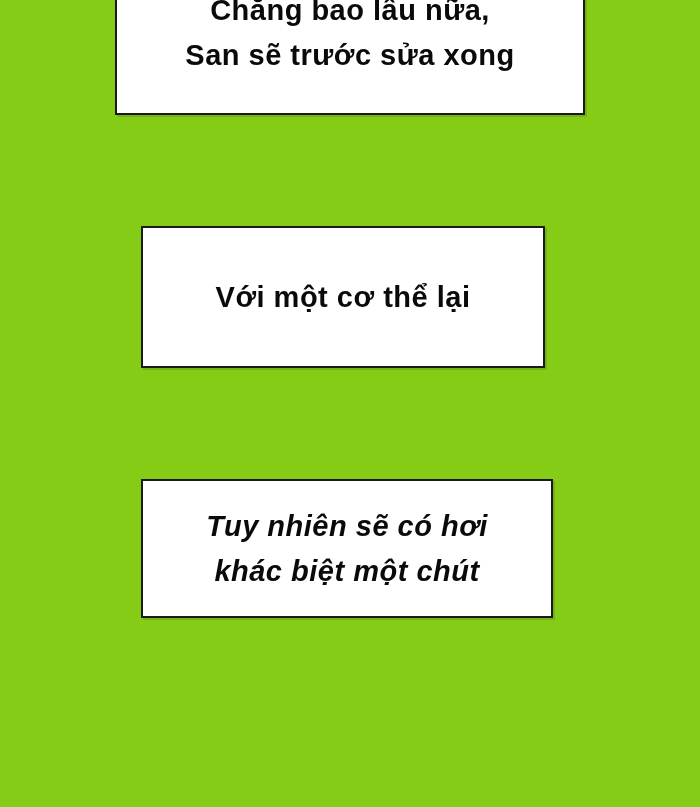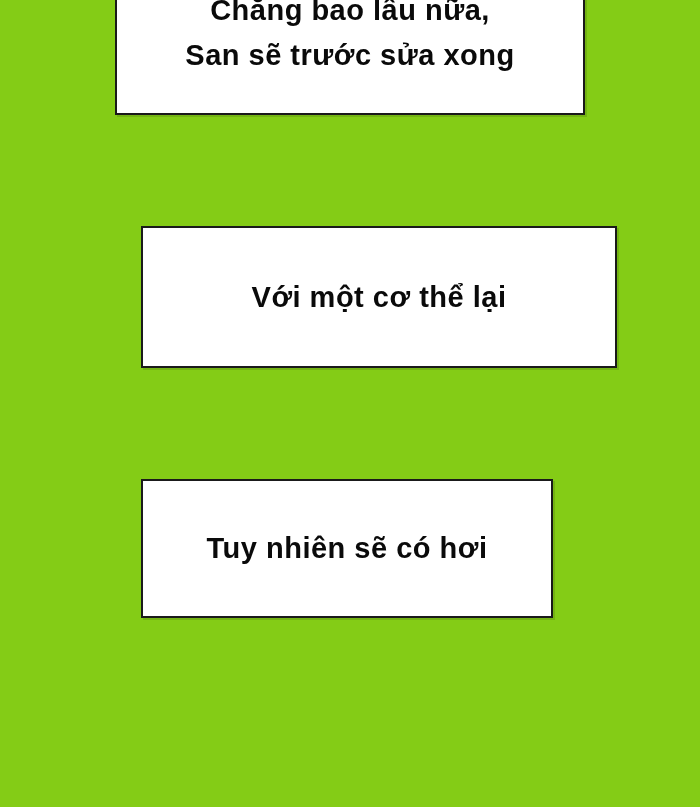--- a/index.html
+++ b/index.html
@@ -37,41 +37,43 @@
   }
   #panel-1 {
     left: 115px;
     top: -50px;
     width: 470px;
     height: 165px;
   }
   #panel-2 {
     left: 141px;
     top: 226px;
-    width: 476px;
+    width: 404px;
     height: 142px;
   }
   #panel-3 {
     left: 141px;
     top: 479px;
     width: 412px;
     height: 139px;
+    font-style: italic;
   }
 </style>
 </head>
 <body>
 
 <div id="page">
 
   <div id="panel-1" class="caption-panel">
     <span class="caption-line">Chẳng bao lâu nữa,</span>
     <span class="caption-line">San sẽ trước sửa xong</span>
   </div>
 
   <div id="panel-2" class="caption-panel">
     <span class="caption-line">Với một cơ thể lại</span>
   </div>
 
   <div id="panel-3" class="caption-panel">
     <span class="caption-line">Tuy nhiên sẽ có hơi</span>
+    <span class="caption-line">khác biệt một chút</span>
   </div>
 
 </div>
 
 </body></html>

